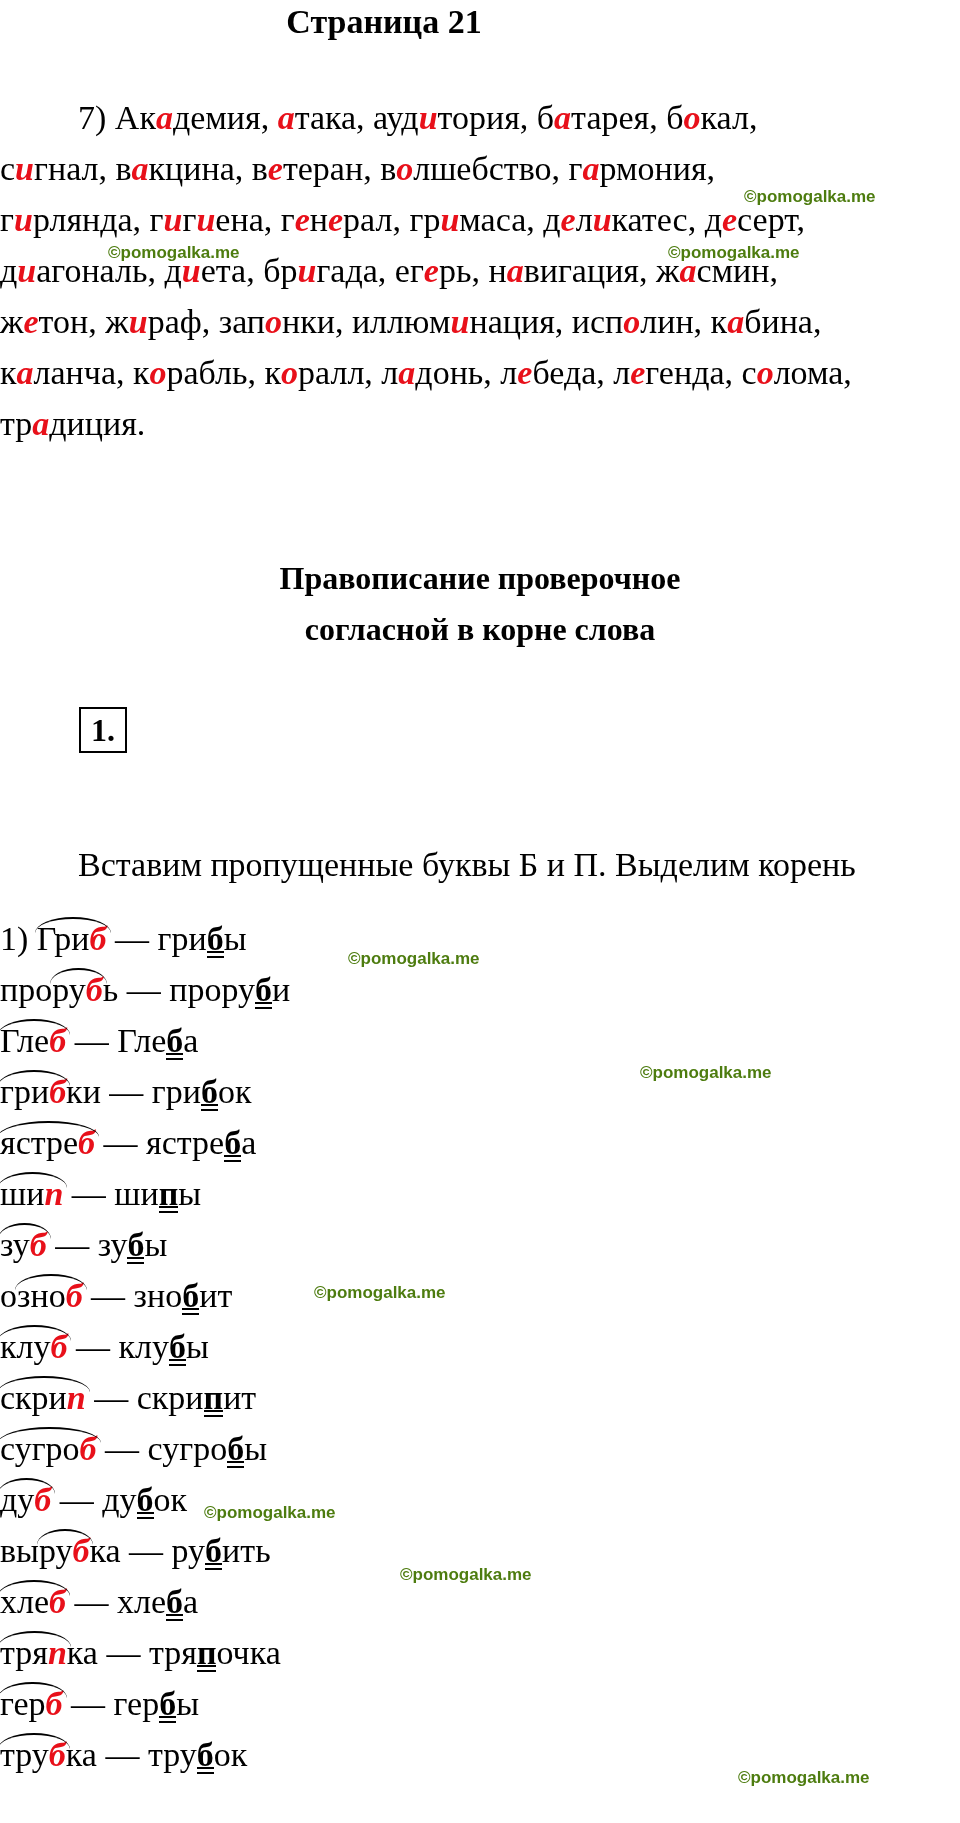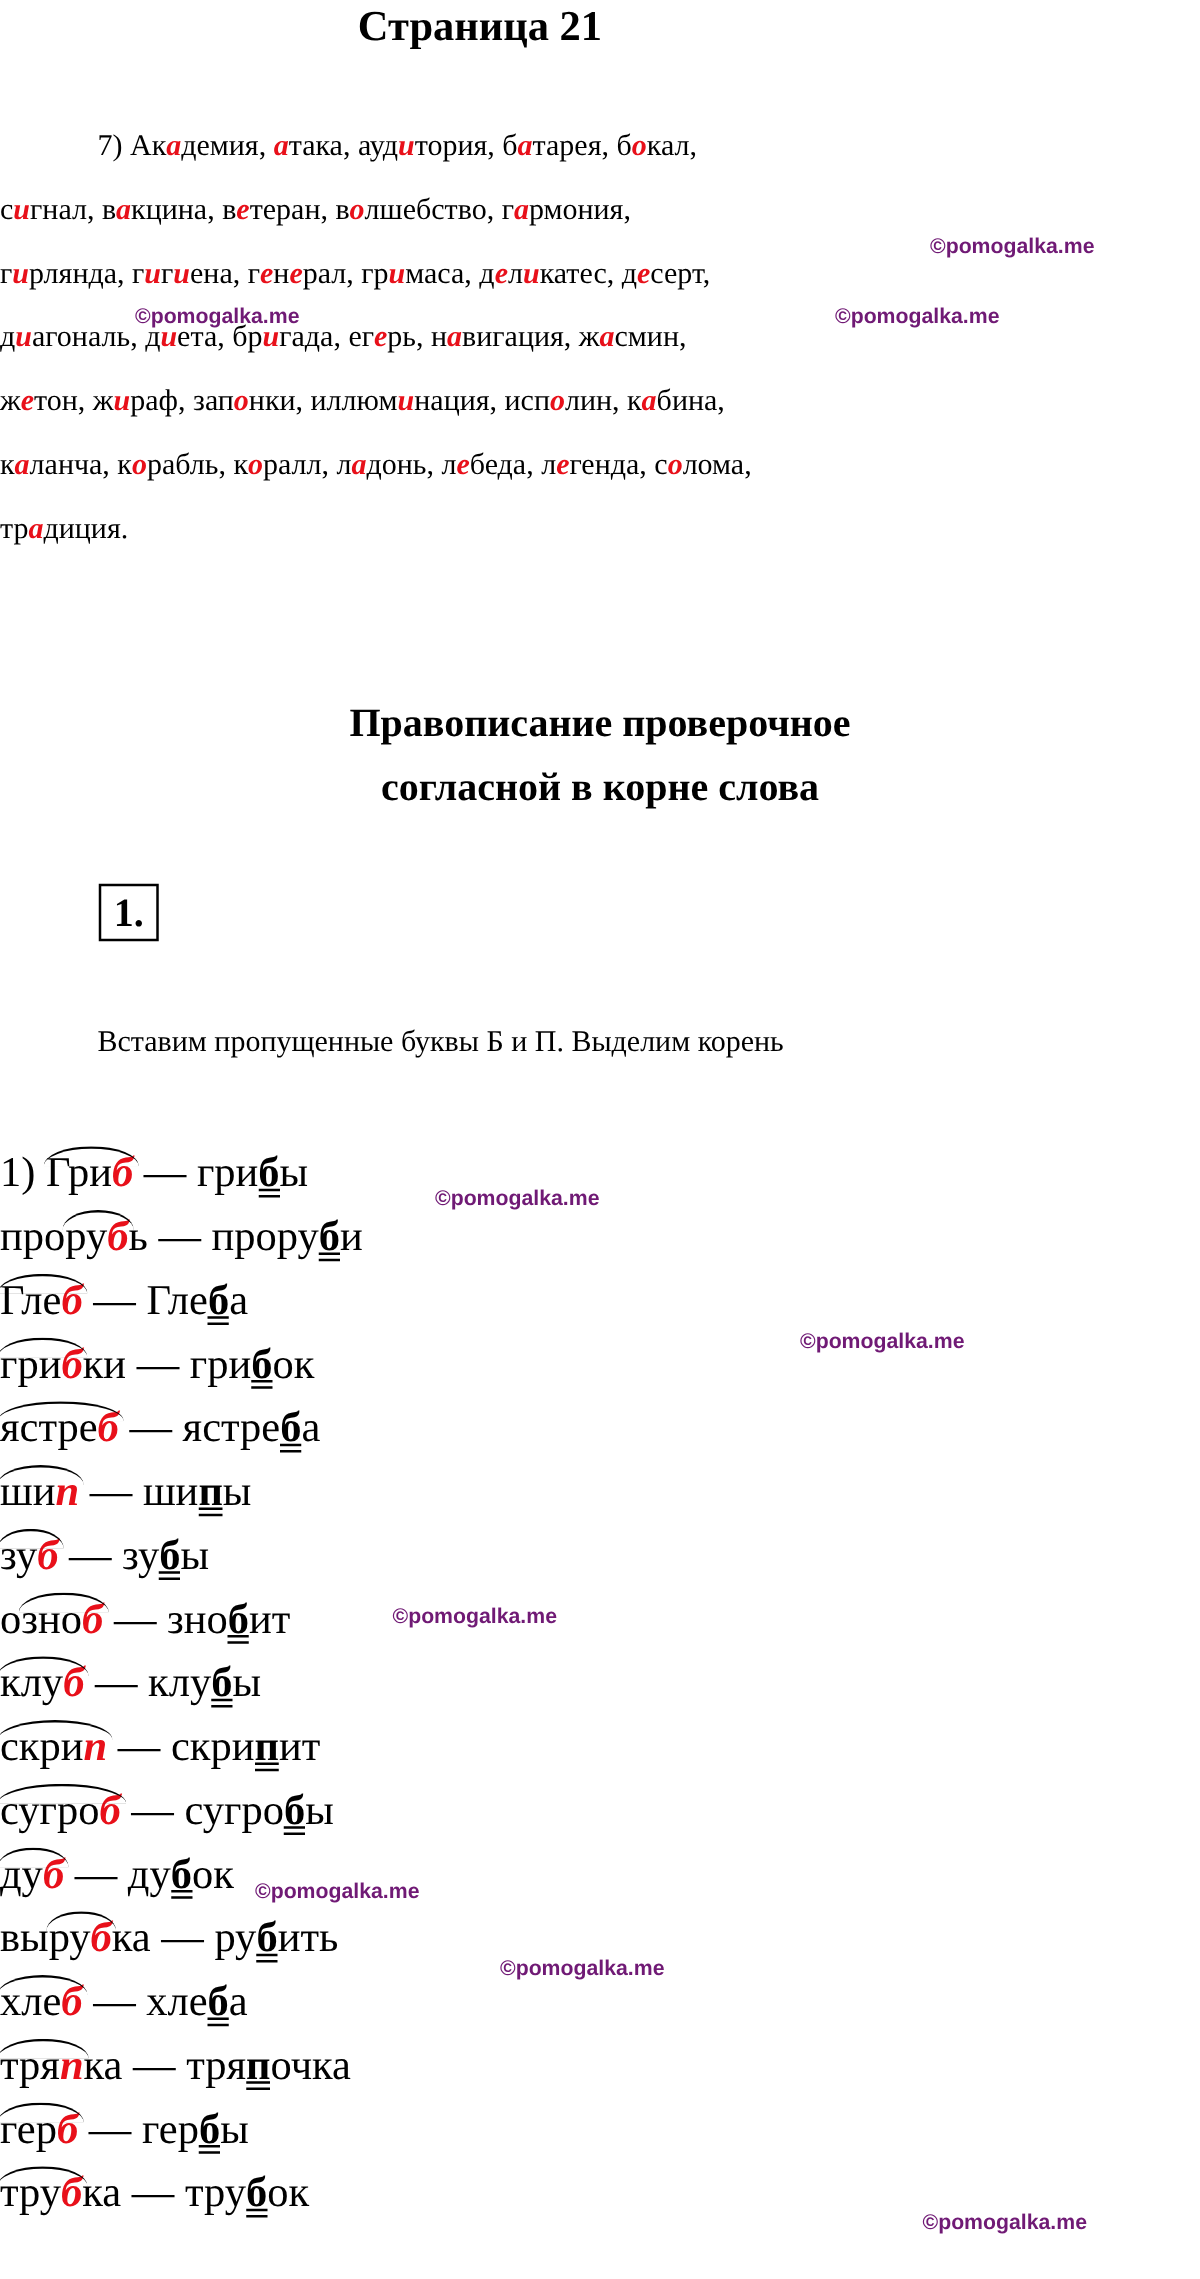--- a/index.html
+++ b/index.html
@@ -1,40 +1,40 @@
 <!DOCTYPE html>
 <html><head>
 <meta charset="utf-8">
 <style>
   html, body { margin: 0; padding: 0; background: #ffffff; }
   body { width: 960px; height: 1823px; position: relative; overflow: hidden;
          font-family: "Liberation Serif", "DejaVu Serif", serif; color: #000; }
   .page-title { position: absolute; top: 2px; left: 0; width: 768px; text-align: center;
                 font-weight: bold; font-size: 34px; line-height: 40px; }
-  .para { position: absolute; left: 0; width: 897px; font-size: 24px; }
+  .para { position: absolute; left: 0; width: 897px; font-size: 34px; }
   .vowels { top: 92px; line-height: 51px; }
   .vowels .line { white-space: nowrap; height: 51px; }
   .indent { padding-left: 78px; }
   .hl { color: #e8101a; font-style: italic; font-weight: bold; }
   .section-title { position: absolute; top: 553px; left: 0; width: 960px; text-align: center;
                    font-weight: bold; font-size: 32px; line-height: 51px; }
   .task-box { position: absolute; top: 707px; left: 79px; width: 44px; height: 42px;
               border: 2px solid #000; font-weight: bold; font-size: 32px; line-height: 42px;
               text-align: center; box-sizing: content-box; }
-  .intro { top: 809px; line-height: 51px; }
+  .intro { top: 839px; line-height: 51px; }
   .list { position: absolute; top: 913px; left: 0; font-size: 34px; }
   .row { height: 51px; line-height: 51px; white-space: nowrap; position: relative; }
   .root { position: relative; display: inline-block; }
   .root::before { content: ""; position: absolute; left: -2px; right: -4px; top: 4px; height: 14px;
                   border-top: 2px solid #000; border-radius: 50% 50% 0 0 / 100% 100% 0 0; }
   .chk { font-weight: bold; display: inline-block; position: relative; }
   .chk::after { content: ""; position: absolute; left: 0; right: 0; bottom: 6px; height: 3px;
                 border-top: 2px solid #000; border-bottom: 2px solid #000; }
   .wm { position: absolute; font-family: "Liberation Sans", "DejaVu Sans", sans-serif;
-        font-weight: bold; font-size: 17px; line-height: 20px; color: #701a75; white-space: nowrap; }
+        font-weight: bold; font-size: 17px; line-height: 20px; color: #4d7c0f; white-space: nowrap; }
 </style>
 </head>
 <body>
 
 <div class="page-title">Страница 21</div>
 
 <div class="para vowels" id="vowels">
     <div class="line indent"><span>7) Ак</span><span class="hl">а</span><span>демия, </span><span class="hl">а</span><span>така, ауд</span><span class="hl">и</span><span>тория, б</span><span class="hl">а</span><span>тарея, б</span><span class="hl">о</span><span>кал,</span></div>
     <div class="line"><span>с</span><span class="hl">и</span><span>гнал, в</span><span class="hl">а</span><span>кцина, в</span><span class="hl">е</span><span>теран, в</span><span class="hl">о</span><span>лшебство, г</span><span class="hl">а</span><span>рмония,</span></div>
     <div class="line"><span>г</span><span class="hl">и</span><span>рлянда, г</span><span class="hl">и</span><span>г</span><span class="hl">и</span><span>ена, г</span><span class="hl">е</span><span>н</span><span class="hl">е</span><span>рал, гр</span><span class="hl">и</span><span>маса, д</span><span class="hl">е</span><span>л</span><span class="hl">и</span><span>катес, д</span><span class="hl">е</span><span>серт,</span></div>

